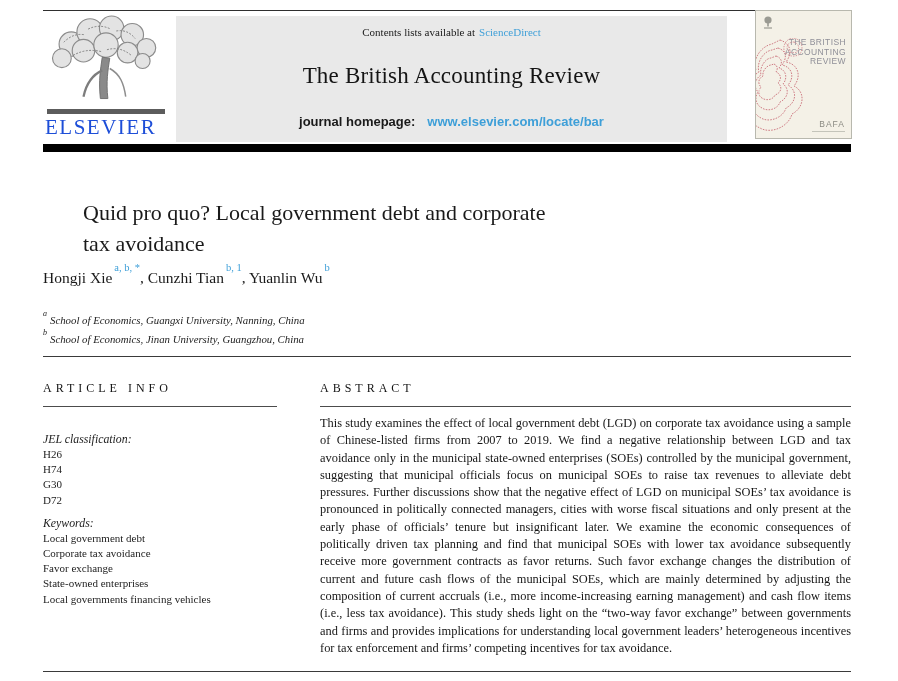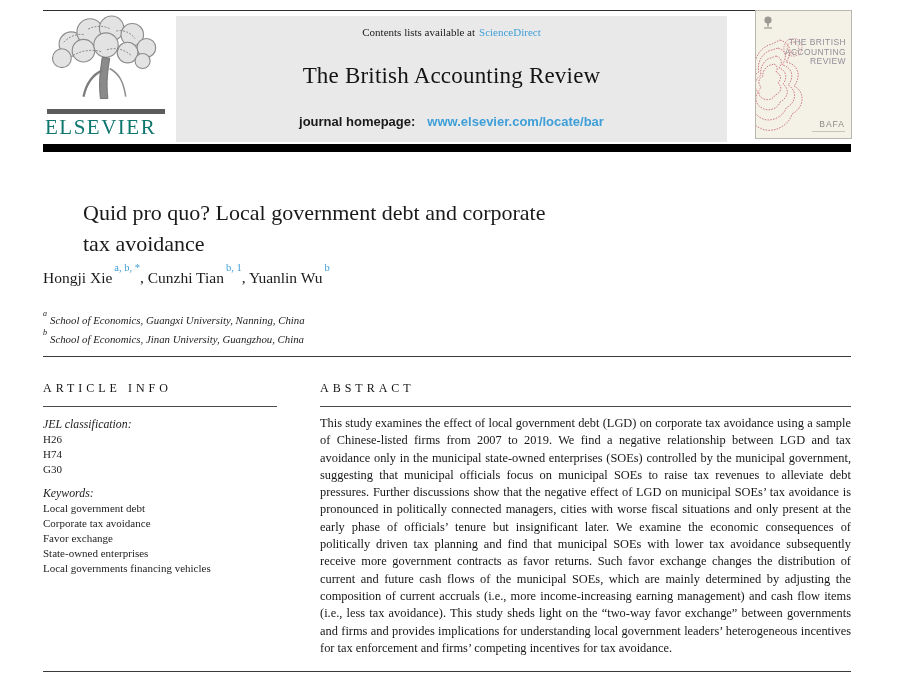--- a/index.html
+++ b/index.html
@@ -13,21 +13,21 @@
   #top-rule { left:43px; top:10px; width:808px; background:#2f2f2f; }
   #mid-rule { left:43px; top:356px; width:808px; }
   #bottom-rule { left:43px; top:671px; width:808px; }
   #black-bar { position:absolute; left:43px; top:144px; width:808px; height:8px; background:#000; }
 
   
   #logo-block { position:absolute; left:43px; top:15px; width:132px; height:127px; }
   #logo-block .tree { display:block; margin-left:2px; }
   #logo-ground { width:118px; height:5px; background:#5c5c5c; margin:2px 0 2px 4px; }
   #elsevier-wordmark {
-    font-size:21px; letter-spacing:1.5px; color:#0f766e; font-weight:normal;
+    font-size:21px; letter-spacing:1.5px; color:#1d4ed8; font-weight:normal;
     margin-left:2px; line-height:22px;
   }
   #gray-box {
     position:absolute; left:176px; top:16px; width:551px; height:126px;
     background:#e9e9e9; text-align:center;
     display:flex; flex-direction:column; justify-content:space-between;
     padding:10px 0 13px 0;
   }
   .contents-line { font-size:11px; color:#1a1a1a; }
   .contents-line .prefix { margin-right:4px; }
@@ -59,21 +59,21 @@
   #author-line { position:absolute; left:43px; top:268px; font-size:15.5px; color:#1a1a1a; }
   #author-line sup { font-size:10.5px; position:relative; top:-6px; margin-left:2px; color:#3e9fd8; }
   #affiliations { position:absolute; left:43px; top:309px; font-size:10.8px; line-height:15.5px; font-style:italic; color:#1b1b1b; }
   #affiliations sup { font-size:8px; position:relative; top:-3px; margin-right:3px; }
 
   
   .col-heading { font-size:12px; letter-spacing:4px; color:#141414; }
   .col-heading-rule { height:1px; background:#4c4c4c; margin-top:10px; }
   #info-col { position:absolute; left:43px; top:381px; width:234px; }
   #info-col .col-heading-rule { width:234px; }
-  .info-label { font-style:italic; font-size:11.8px; line-height:15px; margin-top:10px; }
+  .info-label { font-style:italic; font-size:11.8px; line-height:15px; margin-top:25px; }
   .info-item { font-size:11px; line-height:15.2px; }
   #keywords-label { margin-top:8px; }
   #abstract-col { position:absolute; left:320px; top:381px; width:531px; }
   #abstract-col .col-heading-rule { width:531px; }
   #abstract-text {
     margin-top:8px; font-size:12.4px; line-height:17.3px;
     text-align:justify; color:#161616;
   }
 </style>
 </head>
@@ -168,20 +168,21 @@
 
   <div id="mid-rule" class="rule"></div>
 
   <div id="info-col">
     <div class="col-heading">ARTICLE INFO</div>
     <div class="col-heading-rule"></div>
     <div class="info-label">JEL classification:</div>
     <div class="info-item">H26</div>
     <div class="info-item">H74</div>
     <div class="info-item">G30</div>
+    <div class="info-item">D72</div>
     <div class="info-label" id="keywords-label">Keywords:</div>
     <div class="info-item">Local government debt</div>
     <div class="info-item">Corporate tax avoidance</div>
     <div class="info-item">Favor exchange</div>
     <div class="info-item">State-owned enterprises</div>
     <div class="info-item">Local governments financing vehicles</div>
   </div>
 
   <div id="abstract-col">
     <div class="col-heading">ABSTRACT</div>

